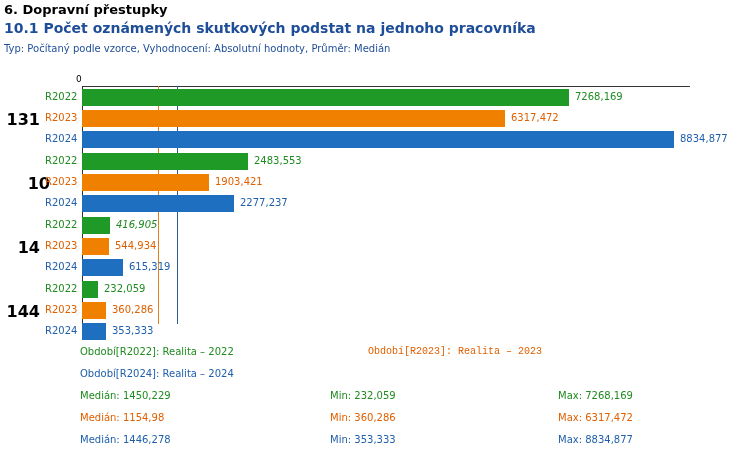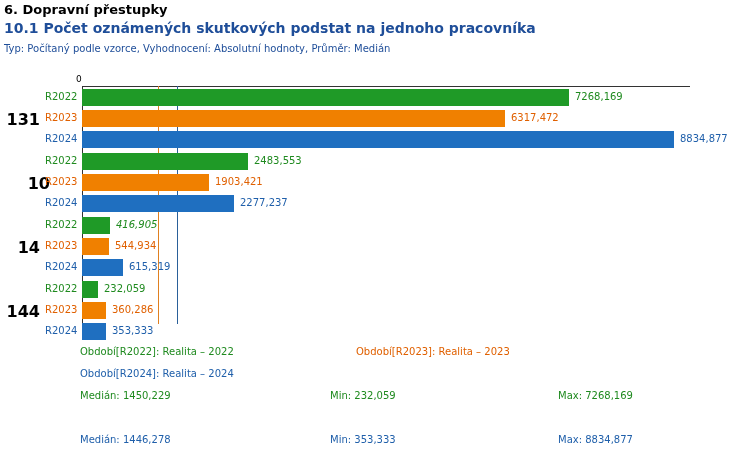--- a/index.html
+++ b/index.html
@@ -120,21 +120,21 @@
     height: 110px;
     font-size: 10px;
   }
   .legend-row {
     position: absolute;
     left: 0;
     width: 750px;
     height: 22px;
   }
   .lg-a { position: absolute; left: 80px; white-space: nowrap; }
-  .lg-b { position: absolute; left: 356px; white-space: nowrap; }
+  .lg-b { position: absolute; left: 368px; white-space: nowrap; font-family: Liberation Mono, monospace; }
   .st-med { position: absolute; left: 80px; white-space: nowrap; }
   .st-min { position: absolute; left: 330px; white-space: nowrap; }
   .st-max { position: absolute; left: 530px; white-space: nowrap; margin-left: 28px; }
 </style>
 </head>
 <body>
 
 <div class="title1">6. Dopravní přestupky</div>
 <div class="title2">10.1 Počet oznámených skutkových podstat na jednoho pracovníka</div>
 <div class="subtitle">Typ: Počítaný podle vzorce, Vyhodnocení: Absolutní hodnoty, Průměr: Medián</div>
@@ -230,18 +230,23 @@
     <span class="lg-b c-2023">Období[R2023]: Realita – 2023</span>
   </div>
   <div class="legend-row" style="top:28px;">
     <span class="lg-a c-2024">Období[R2024]: Realita – 2024</span>
   </div>
   <div class="legend-row" style="top:50px;">
     <span class="st-med c-2022">Medián: 1450,229</span>
     <span class="st-min c-2022">Min: 232,059</span>
     <span class="st-max c-2022">Max: 7268,169</span>
   </div>
+  <div class="legend-row" style="top:72px;">
+    <span class="st-med c-2023">Medián: 1154,98</span>
+    <span class="st-min c-2023">Min: 360,286</span>
+    <span class="st-max c-2023">Max: 6317,472</span>
+  </div>
   <div class="legend-row" style="top:94px;">
     <span class="st-med c-2024">Medián: 1446,278</span>
     <span class="st-min c-2024">Min: 353,333</span>
     <span class="st-max c-2024">Max: 8834,877</span>
   </div>
 </div>
 
 </body></html>

